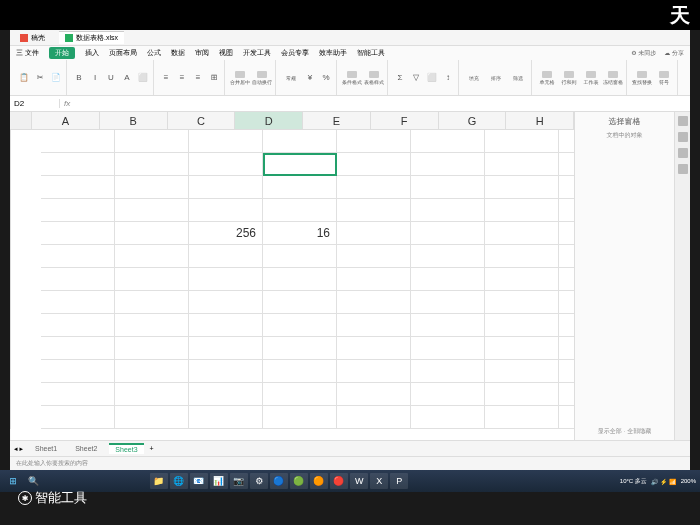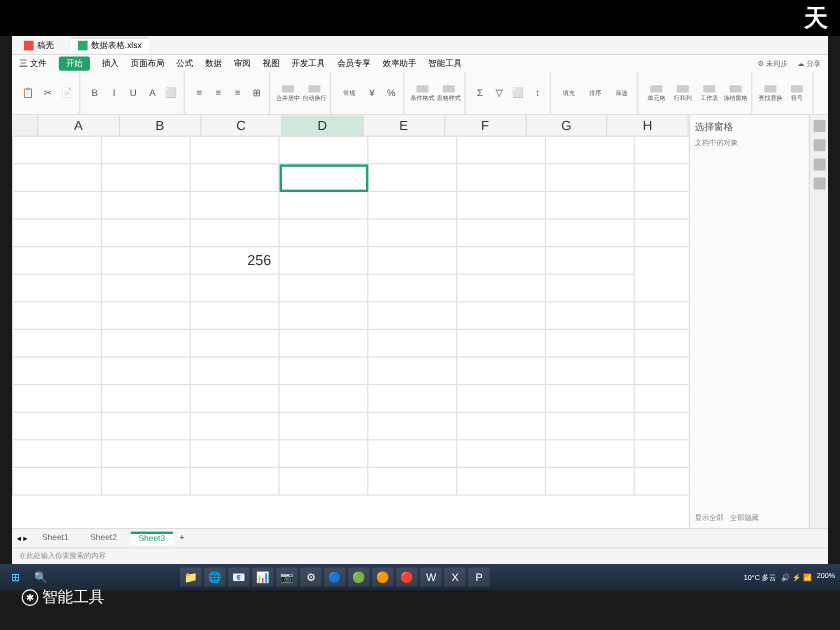--- a/index.html
+++ b/index.html
@@ -25,28 +25,28 @@
 .formula-bar { height: 16px; display: flex; align-items: center; border-bottom: 1px solid #ddd; font-size: 8px; }
 .name-box { width: 50px; padding: 0 4px; border-right: 1px solid #ddd; }
 .fx-label { padding: 0 4px; color: #888; font-style: italic; }
 .fx-input { flex: 1; padding: 0 4px; border: none; outline: none; }
 .main-area { flex: 1; display: flex; overflow: hidden; }
 .grid-area { flex: 1; display: flex; flex-direction: column; overflow: hidden; }
 .col-headers { height: 18px; display: flex; background: #f5f5f5; }
 .row-hdr-spacer { width: 24px; border: 1px solid #ddd; border-left: none; border-top: none; background: #f0f0f0; }
 .col-hdr { width: 74px; border: 1px solid #ddd; border-left: none; border-top: none; display: flex; align-items: center; justify-content: center; font-size: 11px; color: #333; }
 .col-hdr.selected { background: #d0e8dc; }
-.grid-body { flex: 1; display: flex; overflow: hidden; }
+.grid-body { flex: 1; display: flex; overflow: hidden; gap: 30px; }
 .row-headers { width: 24px; background: #f5f5f5; }
 .row-hdr { height: 23px; border: 1px solid #ddd; border-left: none; border-top: none; display: flex; align-items: center; justify-content: center; font-size: 8px; color: #555; }
 .cells { flex: 1; position: relative; }
 .cell-row { display: flex; height: 23px; }
 .cell { width: 74px; height: 23px; border-right: 1px solid #e0e0e0; border-bottom: 1px solid #e0e0e0; display: flex; align-items: center; justify-content: flex-end; padding: 0 6px; font-size: 12px; color: #333; }
 .cell.active { border: 2px solid #22a06b; }
-.side-panel { width: 100px; background: #fafafa; border-left: 1px solid #ddd; padding: 4px; font-size: 7px; color: #555; display: flex; flex-direction: column; }
+.side-panel { width: 100px; background: #fafafa; border-left: 1px solid #ddd; padding: 4px; font-size: 7px; color: #555; display: flex; flex-direction: column; align-items: center; }
 .side-title { font-size: 8px; margin-bottom: 4px; }
 .side-sub { font-size: 6px; color: #888; margin-bottom: 4px; }
 .side-bottom { margin-top: auto; font-size: 6px; color: #888; }
 .side-icons { width: 16px; background: #f0f0f0; border-left: 1px solid #ddd; display: flex; flex-direction: column; gap: 6px; padding-top: 4px; align-items: center; }
 .side-icon { width: 10px; height: 10px; background: #bbb; border-radius: 1px; }
 .sheet-tabs { height: 16px; display: flex; align-items: center; background: #f5f5f5; border-top: 1px solid #ddd; padding: 0 4px; gap: 6px; font-size: 7px; }
 .sheet-tab { padding: 1px 6px; color: #666; }
 .sheet-tab.active { background: #fff; color: #22a06b; border-top: 2px solid #22a06b; }
 .status-bar { height: 14px; background: #f5f5f5; display: flex; align-items: center; padding: 0 6px; font-size: 6px; color: #888; border-top: 1px solid #ddd; }
 .taskbar { height: 22px; background: linear-gradient(#2a3a52, #1a2838); display: flex; align-items: center; padding: 0 4px; gap: 3px; }
@@ -175,20 +175,25 @@
             <span class="tb-icon"></span>
             <span>查找替换</span>
           </span>
         <span class="tb-btn wide">
             <span class="tb-icon"></span>
             <span>符号</span>
           </span>
       </div>
     </div>
 
+    <div class="formula-bar">
+      <div class="name-box">D2</div>
+      <div class="fx-label">fx</div>
+      <input class="fx-input" style="">
+    </div>
 
     <div class="main-area">
       <div class="grid-area">
         <div class="col-headers">
           <div class="row-hdr-spacer"></div>
           <div class="col-hdr">A</div>
           <div class="col-hdr">B</div>
           <div class="col-hdr">C</div>
           <div class="col-hdr selected">D</div>
           <div class="col-hdr">E</div>
@@ -250,20 +255,21 @@
                 <div class="cell"></div>
                 <div class="cell"></div>
                 <div class="cell"></div>
                 <div class="cell"></div>
                 <div class="cell"></div>
               </div>
               <div class="cell-row">
                 <div class="cell"></div>
                 <div class="cell"></div>
                 <div class="cell">256</div>
+                <div class="cell">16</div>
                 <div class="cell"></div>
                 <div class="cell"></div>
                 <div class="cell"></div>
                 <div class="cell"></div>
               </div>
               <div class="cell-row">
                 <div class="cell"></div>
                 <div class="cell"></div>
                 <div class="cell"></div>
                 <div class="cell"></div>

